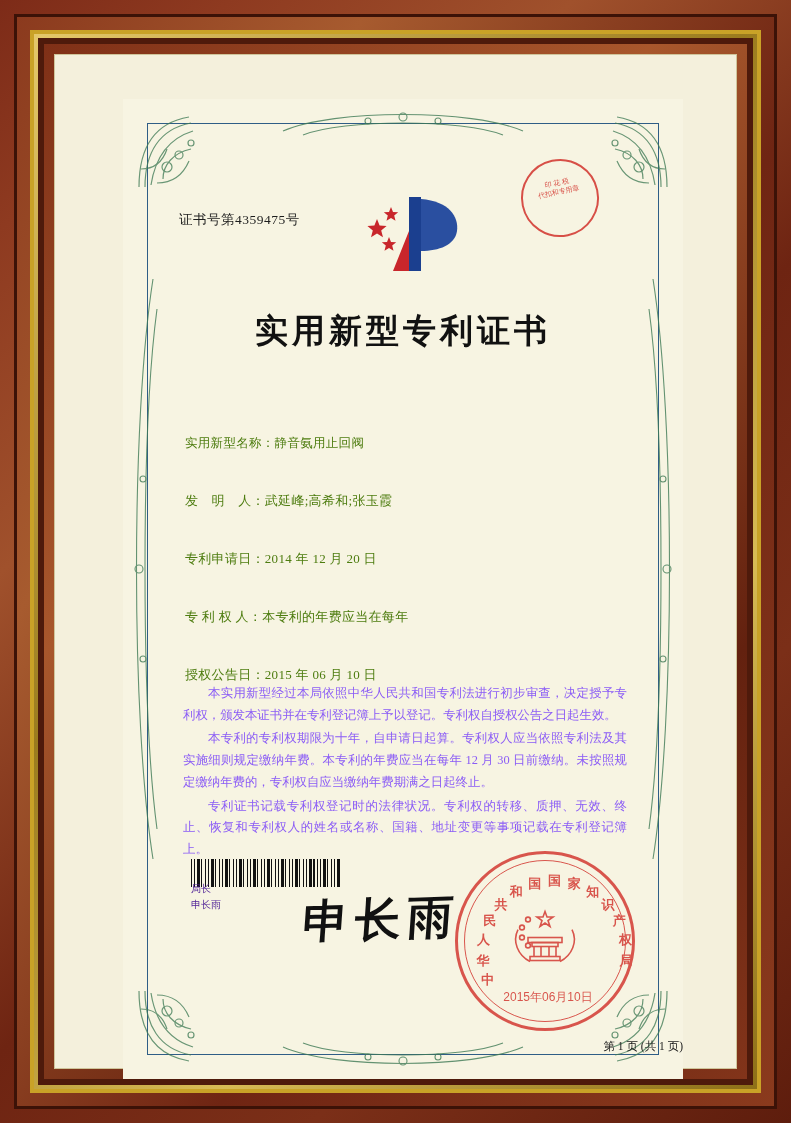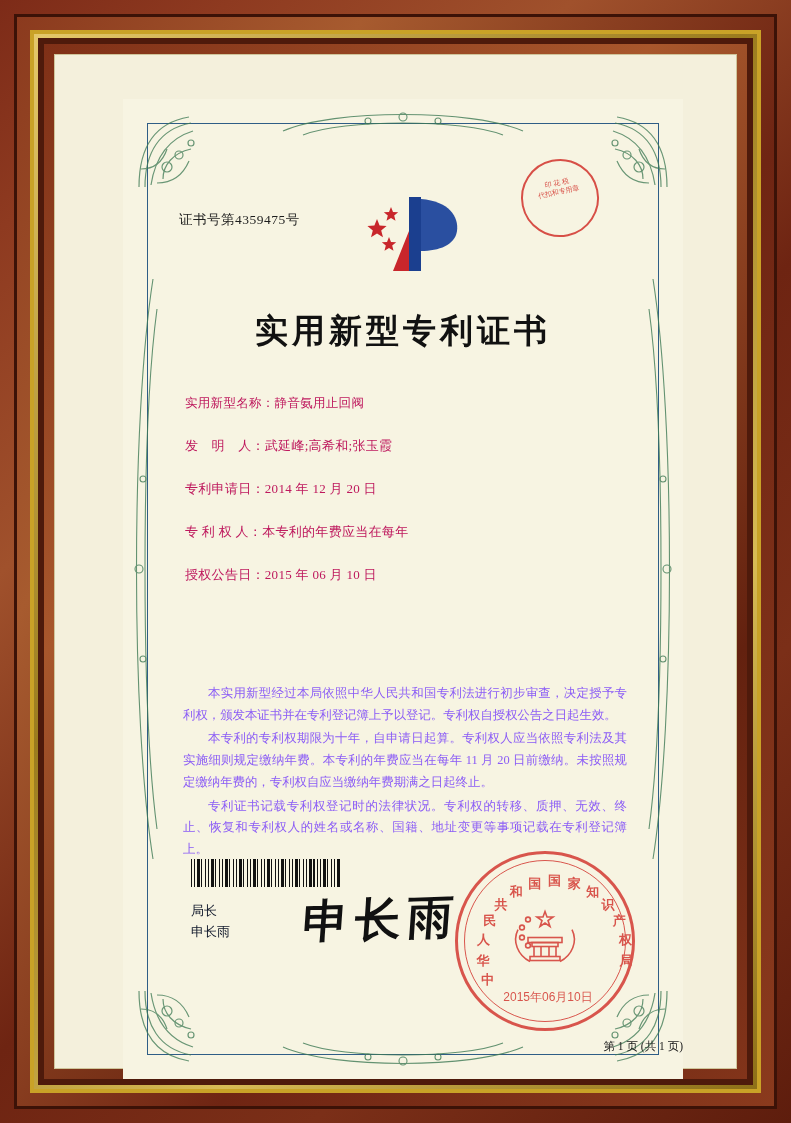--- a/index.html
+++ b/index.html
@@ -116,23 +116,24 @@
     font-family: Liberation Mono, monospace;
   }
 
   .fields {
     position: absolute;
     left: 62px; top: 296px;
     width: 440px;
   }
   .field {
     font-size: 12.5px;
-    color: #be185d;
+    color: #4d7c0f;
     margin-bottom: 25px;
     white-space: nowrap;
+    margin-top: 40px;
   }
   .field .lbl { letter-spacing: .3px; }
   .field .val { letter-spacing: .3px; }
   .field.bigger { font-size: 13px; }
 
   .paragraphs {
     position: absolute;
     left: 60px; top: 584px;
     width: 444px;
     font-size: 12.4px;
@@ -154,24 +155,24 @@
       repeating-linear-gradient(90deg,
         #111 0px, #111 1.5px, transparent 1.5px, transparent 3px,
         #111 3px, #111 4px, transparent 4px, transparent 6.5px,
         #111 6.5px, #111 9px, transparent 9px, transparent 10.5px,
         #111 10.5px, #111 11.5px, transparent 11.5px, transparent 14px);
   }
 
   
   .sig-label {
     position: absolute;
-    left: 68px; top: 802px;
-    font-size: 13px;
+    left: 68px; top: 782px;
+    font-size: 10px;
     line-height: 1.6;
-    color: #0f172a;
+    color: #4c1d95;
   }
   .signature {
     position: absolute;
     left: 180px; top: 790px;
     font-size: 46px;
     color: #111;
     font-family: "Liberation Serif", serif;
     transform: skewX(-6deg) rotate(-2deg);
     letter-spacing: 6px;
     font-weight: bold;
@@ -381,21 +382,21 @@
           <div class="field bigger">
             <span class="lbl">专 利 权 人：</span><span class="val">本专利的年费应当在每年</span>
           </div>
           <div class="field bigger">
             <span class="lbl">授权公告日：</span><span class="val">2015 年 06 月 10 日</span>
           </div>
         </div>
 
         <div class="paragraphs">
           <p>本实用新型经过本局依照中华人民共和国专利法进行初步审查，决定授予专利权，颁发本证书并在专利登记簿上予以登记。专利权自授权公告之日起生效。</p>
-          <p>本专利的专利权期限为十年，自申请日起算。专利权人应当依照专利法及其实施细则规定缴纳年费。本专利的年费应当在每年 11 月 20 日前缴纳。未按照规定缴纳年费的，专利权自应当缴纳年费期满之日起终止。</p>
+          <p>本专利的专利权期限为十年，自申请日起算。专利权人应当依照专利法及其实施细则规定缴纳年费。本专利的年费应当在每年 12 月 30 日前缴纳。未按照规定缴纳年费的，专利权自应当缴纳年费期满之日起终止。</p>
           <p>专利证书记载专利权登记时的法律状况。专利权的转移、质押、无效、终止、恢复和专利权人的姓名或名称、国籍、地址变更等事项记载在专利登记簿上。</p>
         </div>
 
         <div class="barcode"></div>
 
         <div class="sig-label">
           <div>局长</div>
           <div>申长雨</div>
         </div>
 

